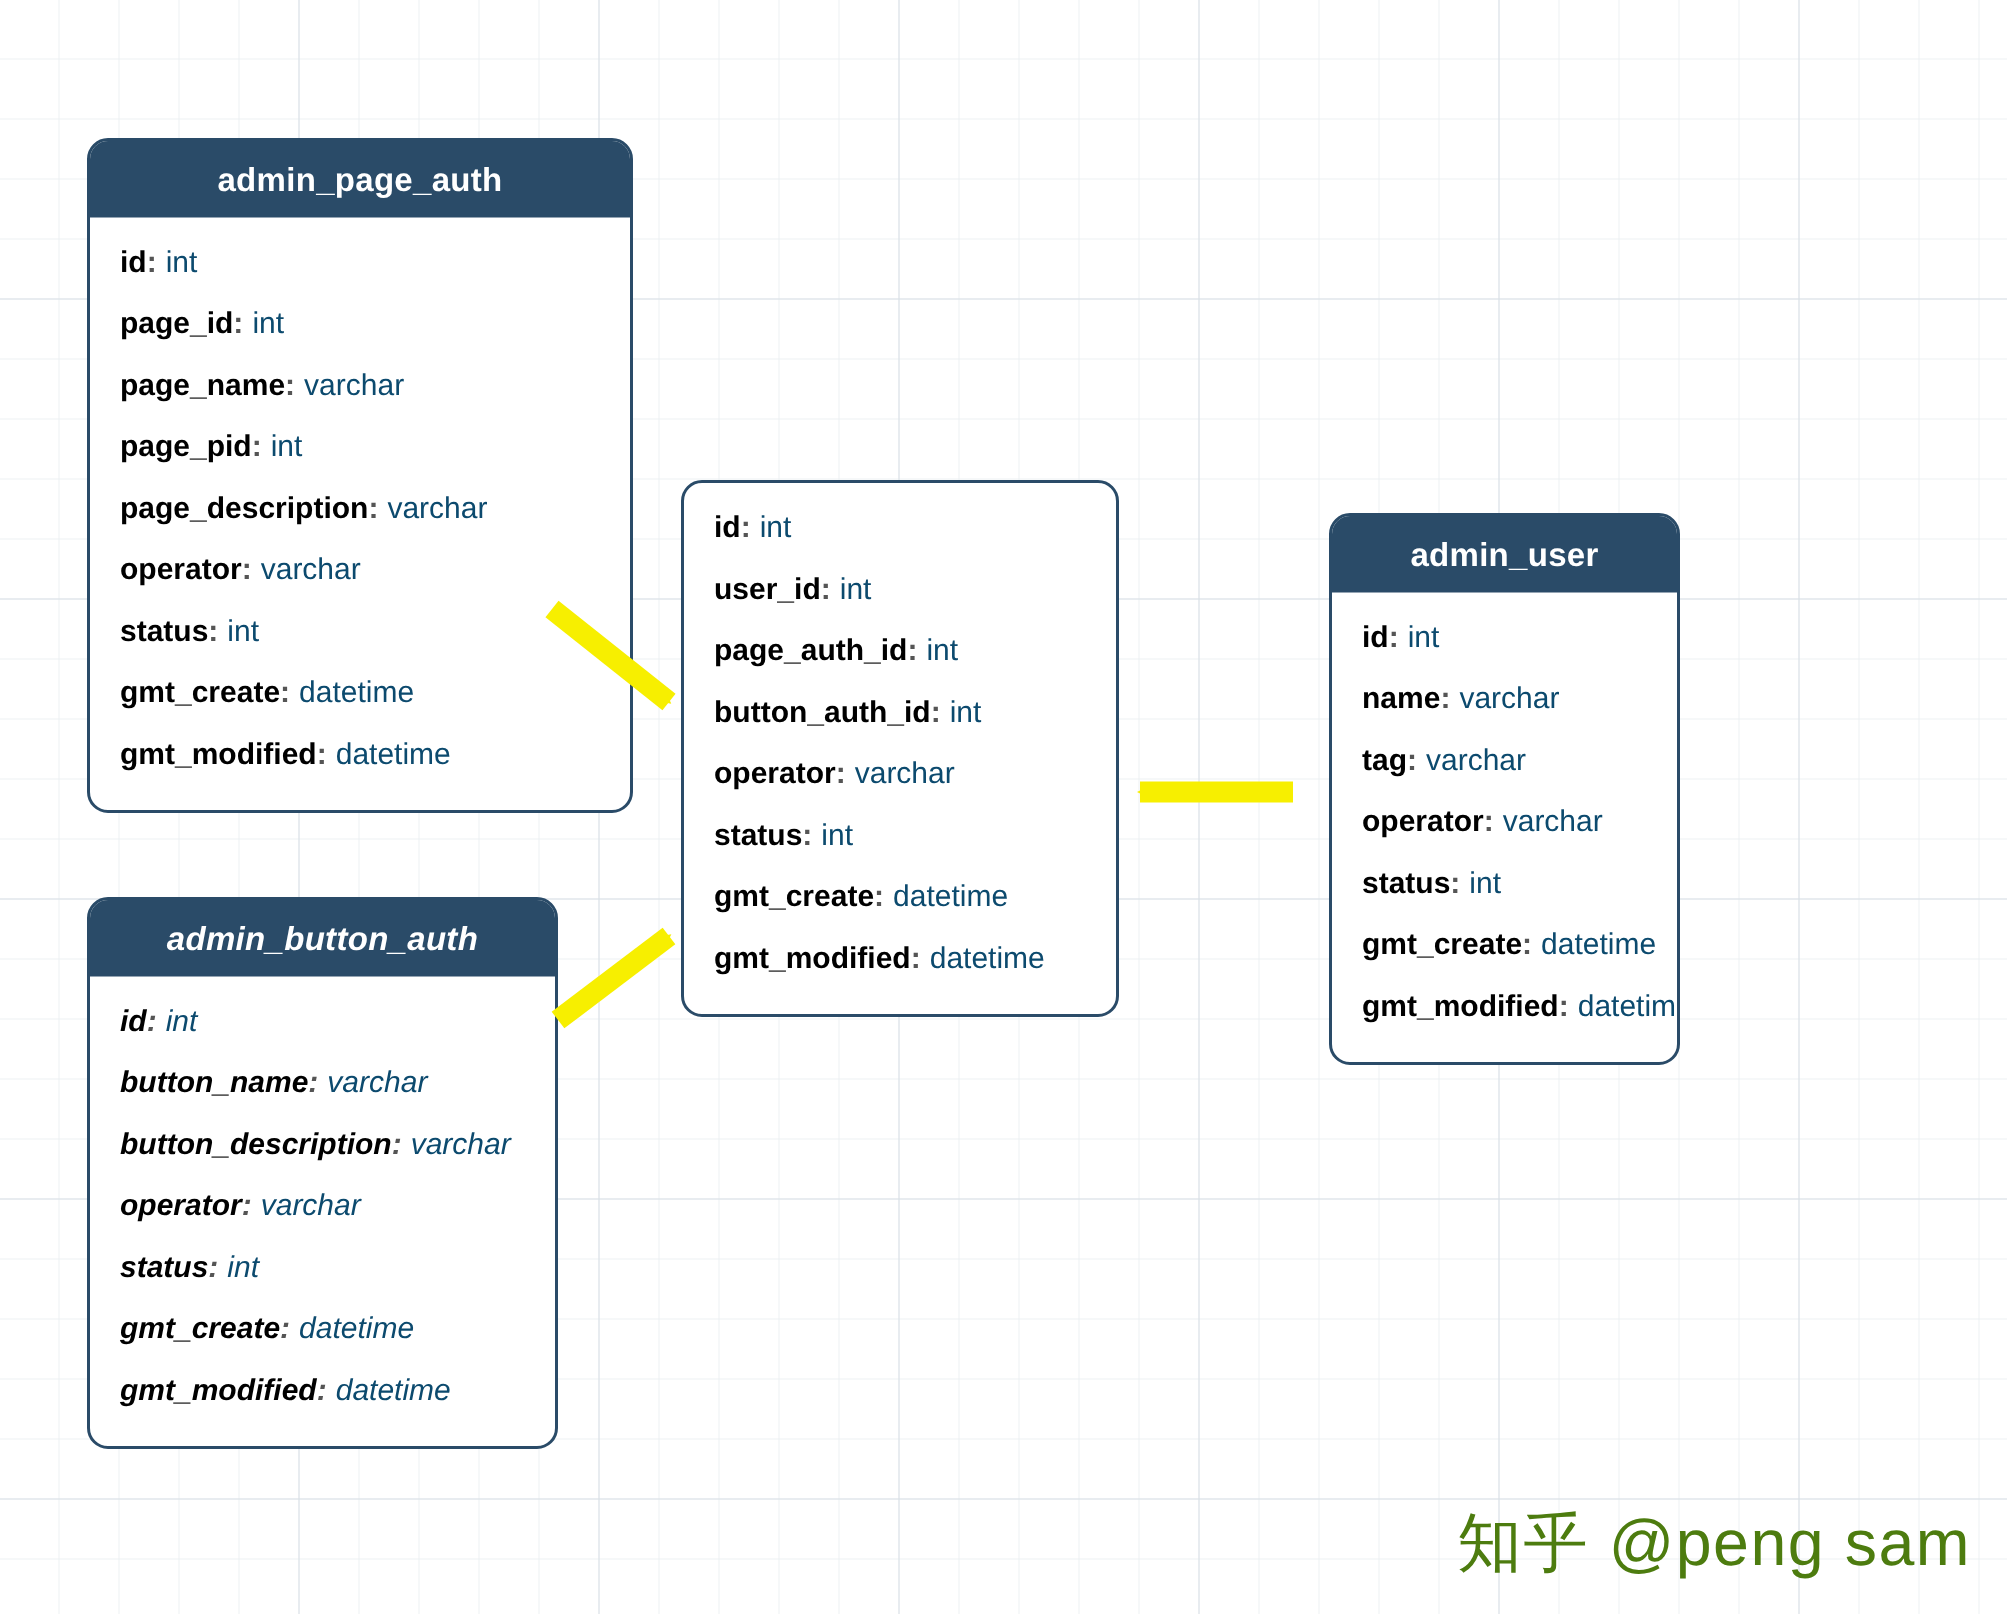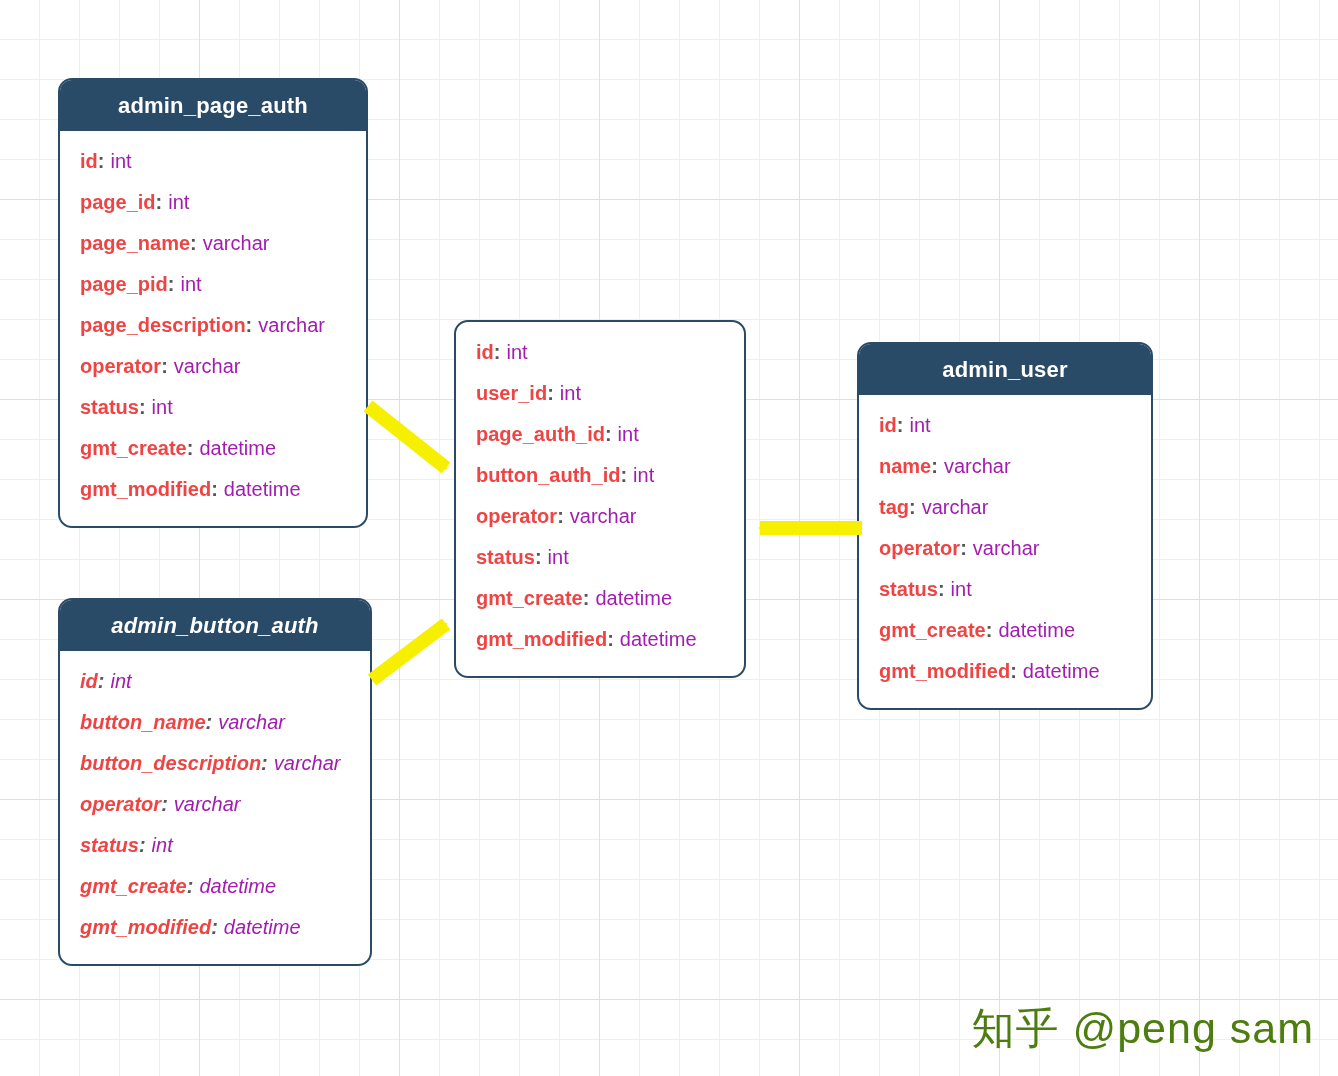--- a/index.html
+++ b/index.html
@@ -49,29 +49,29 @@
   }
   .field {
     display: flex;
     align-items: baseline;
     gap: 0;
     padding: 8px 0;
     font-size: 20px;
     line-height: 1.25;
   }
   .field-name {
-    color: #ef4444;
+    color: #000000;
     font-weight: 700;
   }
   .field-sep {
     color: #555;
     font-weight: 700;
   }
   .field-type {
-    color: #a21caf;
+    color: #0c4a6e;
     font-weight: 400;
     margin-left: 6px;
   }
   .arrow {
     position: absolute;
     pointer-events: none;
   }
   .watermark {
     position: absolute;
     right: 24px;
@@ -83,21 +83,21 @@
     user-select: none;
   }
 </style>
 </head>
 <body>
 
 <div class="grid-bg"></div>
 
 <div class="canvas">
 
-  <div class="entity" style="left:58px; top:78px; width:310px;">
+  <div class="entity" style="left:58px; top:92px; width:364px;">
     <div class="entity-header">admin_page_auth</div>
     <div class="entity-body">
         <div class="field">
           <span class="field-name">id</span>
           <span class="field-sep">:</span>
           <span class="field-type">int</span>
         </div>
         <div class="field">
           <span class="field-name">page_id</span>
           <span class="field-sep">:</span>
@@ -220,21 +220,21 @@
           <span class="field-type">datetime</span>
         </div>
         <div class="field">
           <span class="field-name">gmt_modified</span>
           <span class="field-sep">:</span>
           <span class="field-type">datetime</span>
         </div>
       </div>
   </div>
 
-  <div class="entity" style="left:857px; top:342px; width:296px;">
+  <div class="entity" style="left:886px; top:342px; width:234px;">
     <div class="entity-header">admin_user</div>
     <div class="entity-body">
         <div class="field">
           <span class="field-name">id</span>
           <span class="field-sep">:</span>
           <span class="field-type">int</span>
         </div>
         <div class="field">
           <span class="field-name">name</span>
           <span class="field-sep">:</span>

